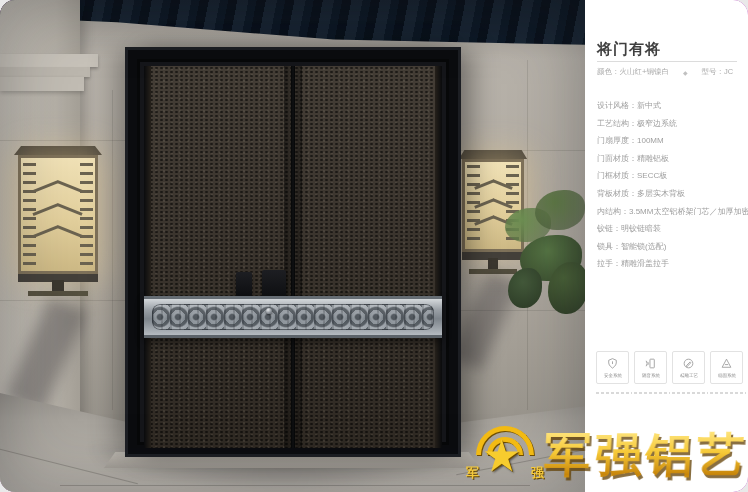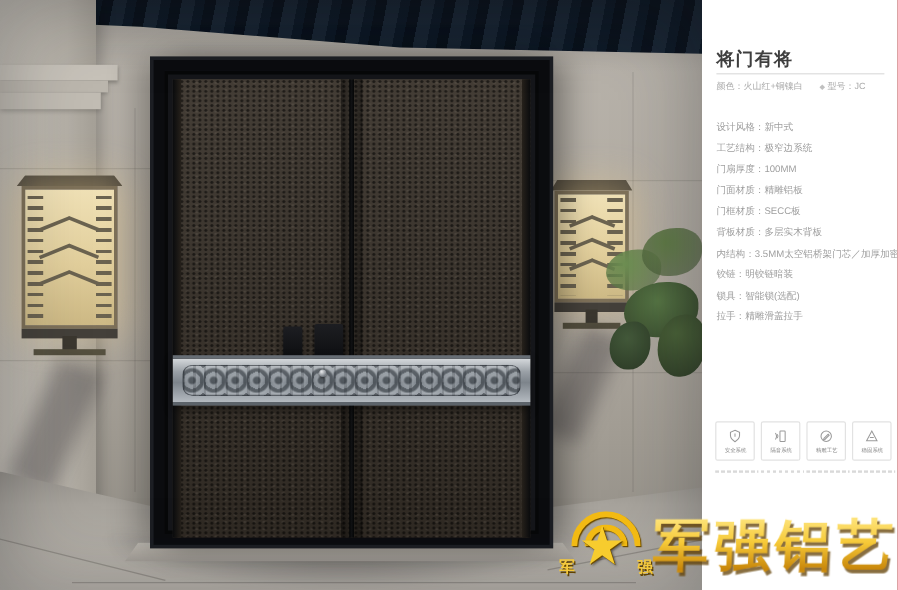--- a/index.html
+++ b/index.html
@@ -1,16 +1,16 @@
 <!DOCTYPE html>
 <html><head>
 <meta charset="utf-8">
 <style>
   html,body{margin:0;padding:0;background:#e9e9e9;font-family:"Liberation Sans","DejaVu Sans",sans-serif;}
-  #stage{position:relative;width:748px;height:492px;overflow:hidden;background:#b91c1c;}
+  #stage{position:relative;width:748px;height:492px;overflow:hidden;background:#a21caf;border-radius:15px;}
 
   
   .scene{position:absolute;left:0;top:0;width:585px;height:492px;overflow:hidden;
     background:linear-gradient(180deg,#b9b4ac 0%,#aea89f 55%,#a19c93 75%,#8f8b84 100%);}
   .vignette{position:absolute;inset:0;box-shadow:inset 0 0 70px rgba(20,22,30,.35);pointer-events:none;}
 
   .eaves{position:absolute;left:0;top:0;width:585px;height:86px;
     background:repeating-linear-gradient(101deg,#0a121d 0 9px,#1a2736 9px 20px,#0e1a28 20px 28px);
     clip-path:polygon(0 0,100% 0,100% 52%,57% 46%,20% 26%,0 20%);}
   .lintel{position:absolute;left:0;top:0;width:585px;height:60px;
@@ -88,21 +88,21 @@
 
   
   .leafb{position:absolute;border-radius:60% 40% 55% 45%;}
 
   
   .panel{position:absolute;left:585px;top:0;width:163px;height:492px;background:#ffffff;overflow:hidden;}
   .p-title{position:absolute;left:12px;top:40px;font-size:15px;font-weight:bold;color:#3f3f3f;letter-spacing:1px;}
   .p-divider{position:absolute;left:12px;top:61px;width:140px;height:1px;background:#dcdcdc;}
   .p-colorrow{position:absolute;left:12px;top:67px;width:160px;display:flex;align-items:center;
     font-size:7.5px;color:#aaaaaa;white-space:nowrap;}
-  .p-model{margin-left:14px;display:flex;align-items:center;}
+  .p-model{margin-left:14px;display:flex;align-items:center;gap:12px;}
   .p-model-icon{font-size:6px;color:#c0c0c0;margin-right:2px;}
   .specs{position:absolute;left:12px;top:97px;width:160px;}
   .spec-line{font-size:8px;color:#9e9e9e;line-height:17.6px;white-space:nowrap;overflow:hidden;}
   .badges{position:absolute;left:11px;top:351px;display:flex;gap:5px;}
   .badge{width:33px;height:33px;border:1px solid #e2e2e2;border-radius:2px;box-sizing:border-box;
     display:flex;flex-direction:column;align-items:center;justify-content:center;background:#fff;}
   .badge svg{width:13px;height:13px;margin-bottom:2px;}
   .badge-label{font-size:5px;color:#8a8a8a;transform:scale(.9);white-space:nowrap;}
   .microtext{width:36px;height:2px;margin-top:4px;background:repeating-linear-gradient(90deg,#d9d9d9 0 3px,#fff 3px 5px);}
   .microrow{position:absolute;left:11px;top:388px;display:flex;gap:2px;}

